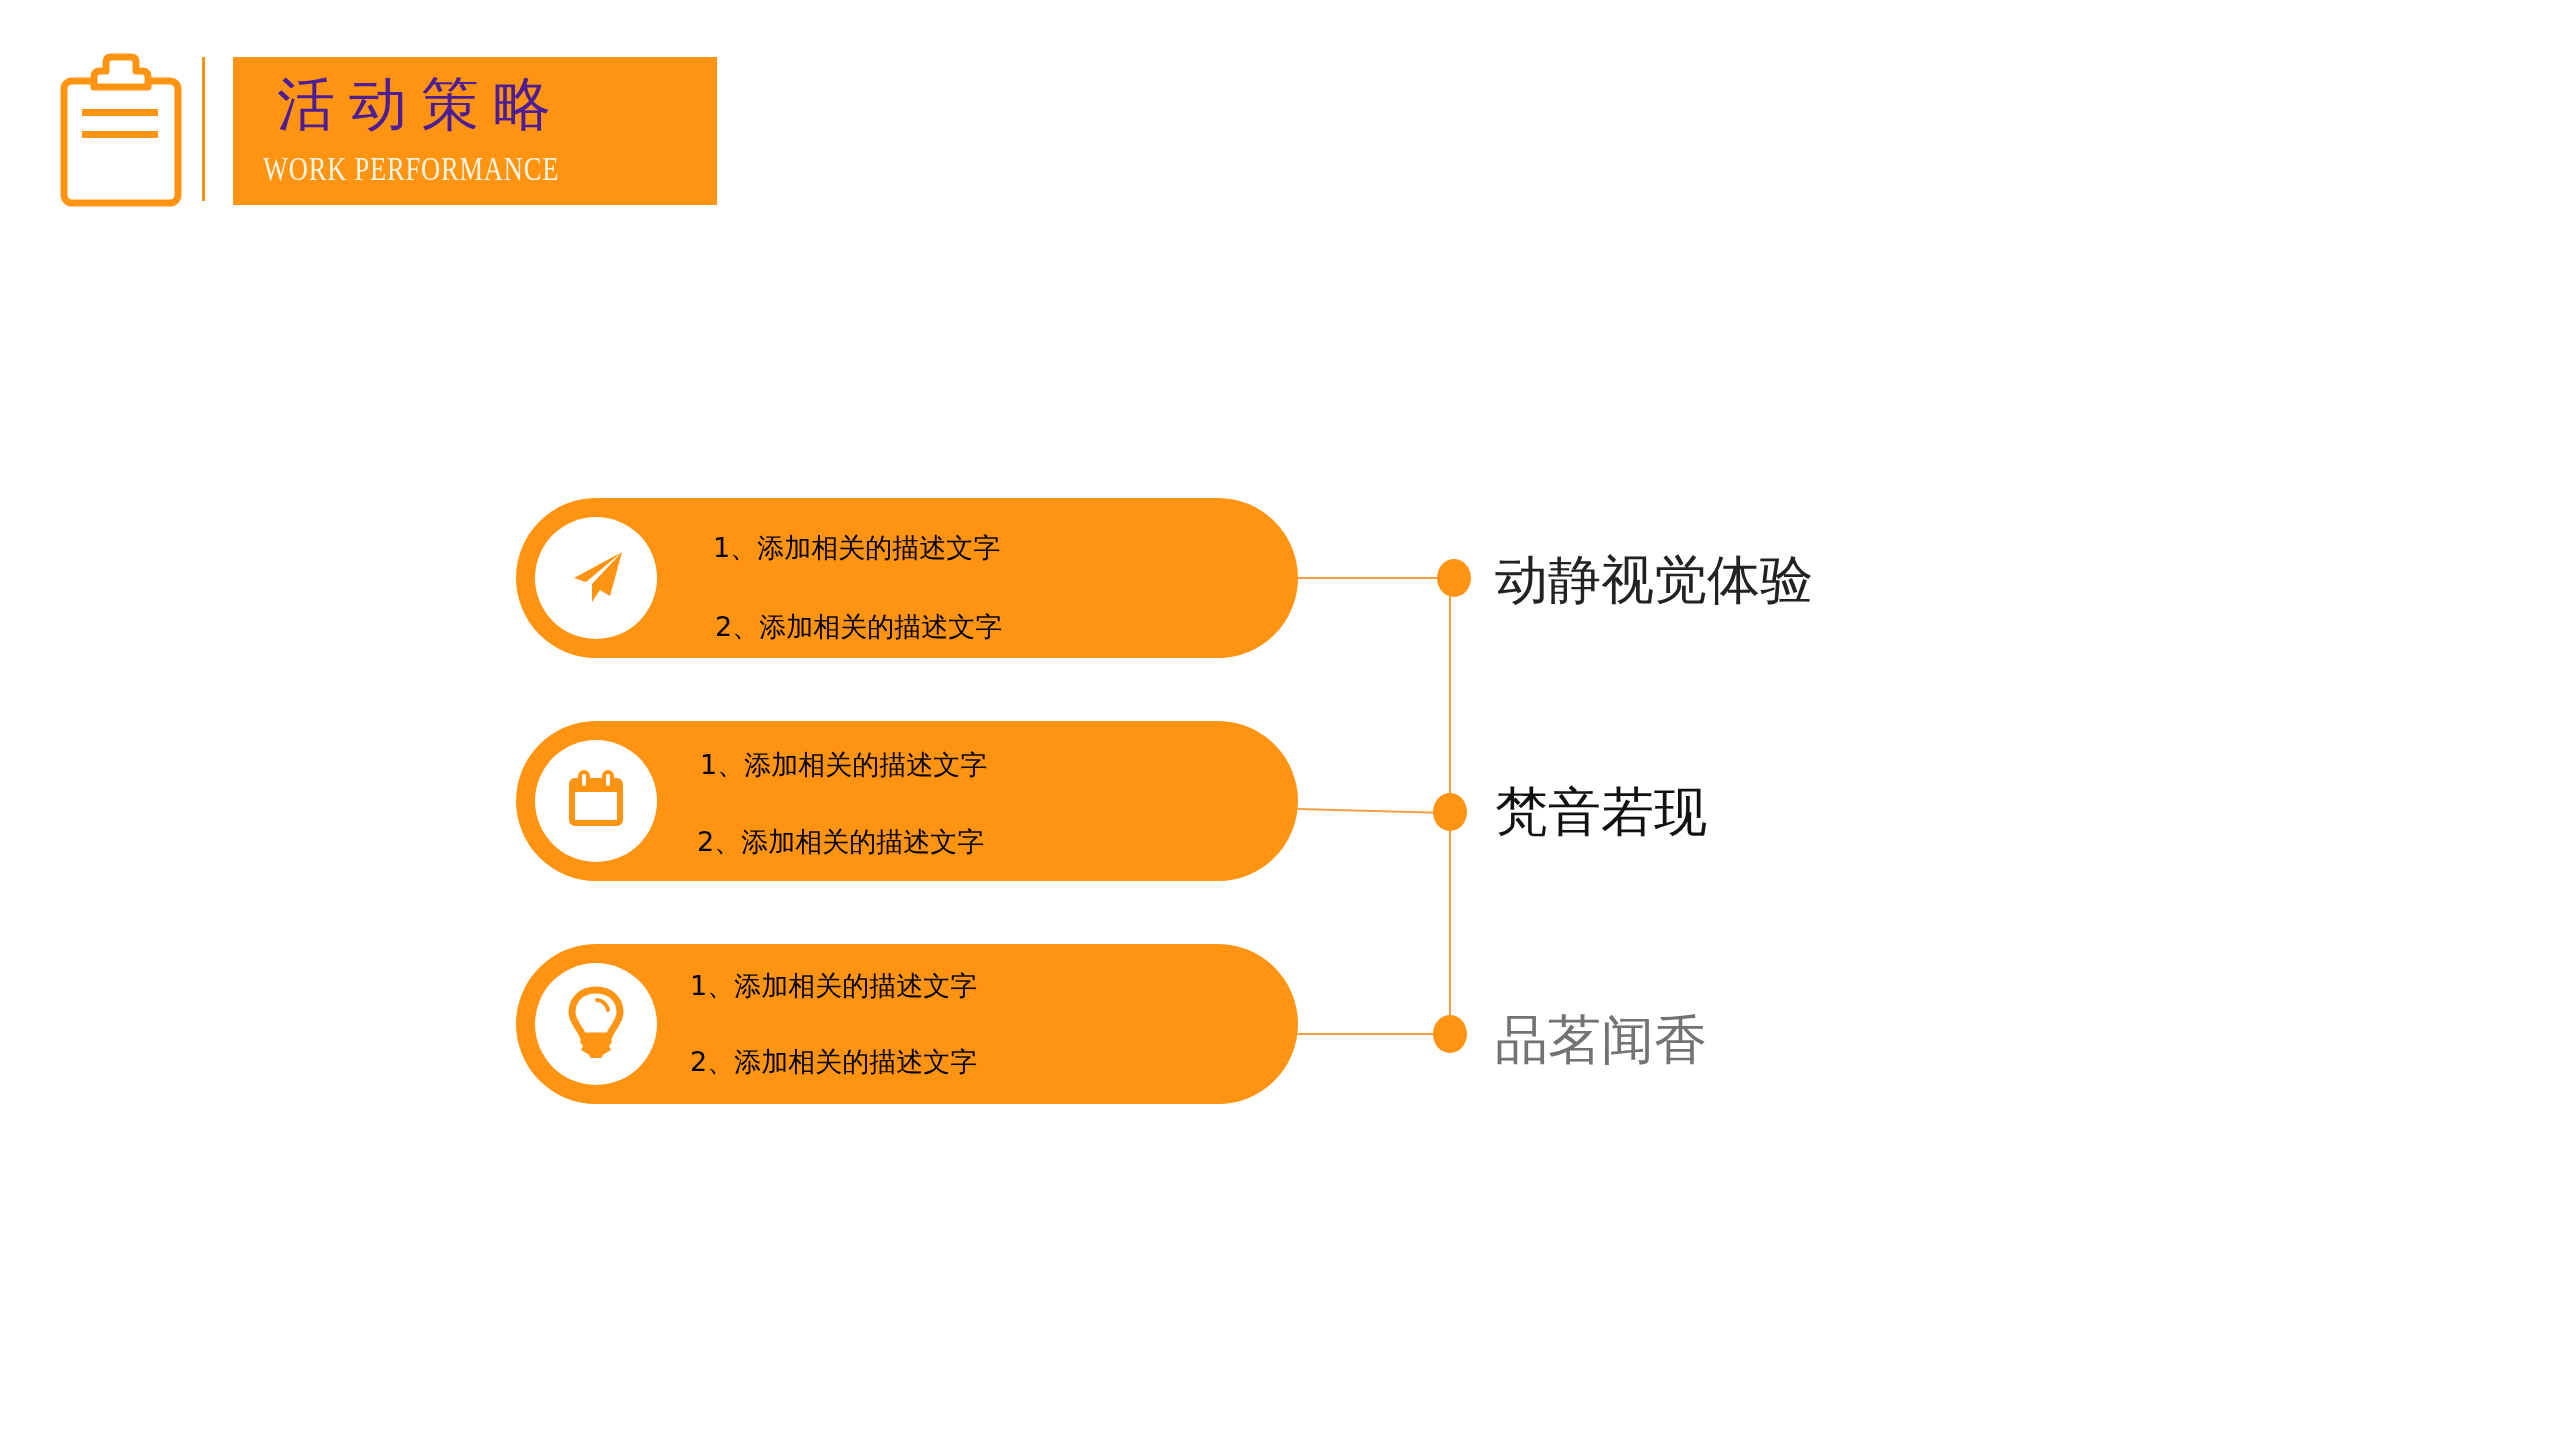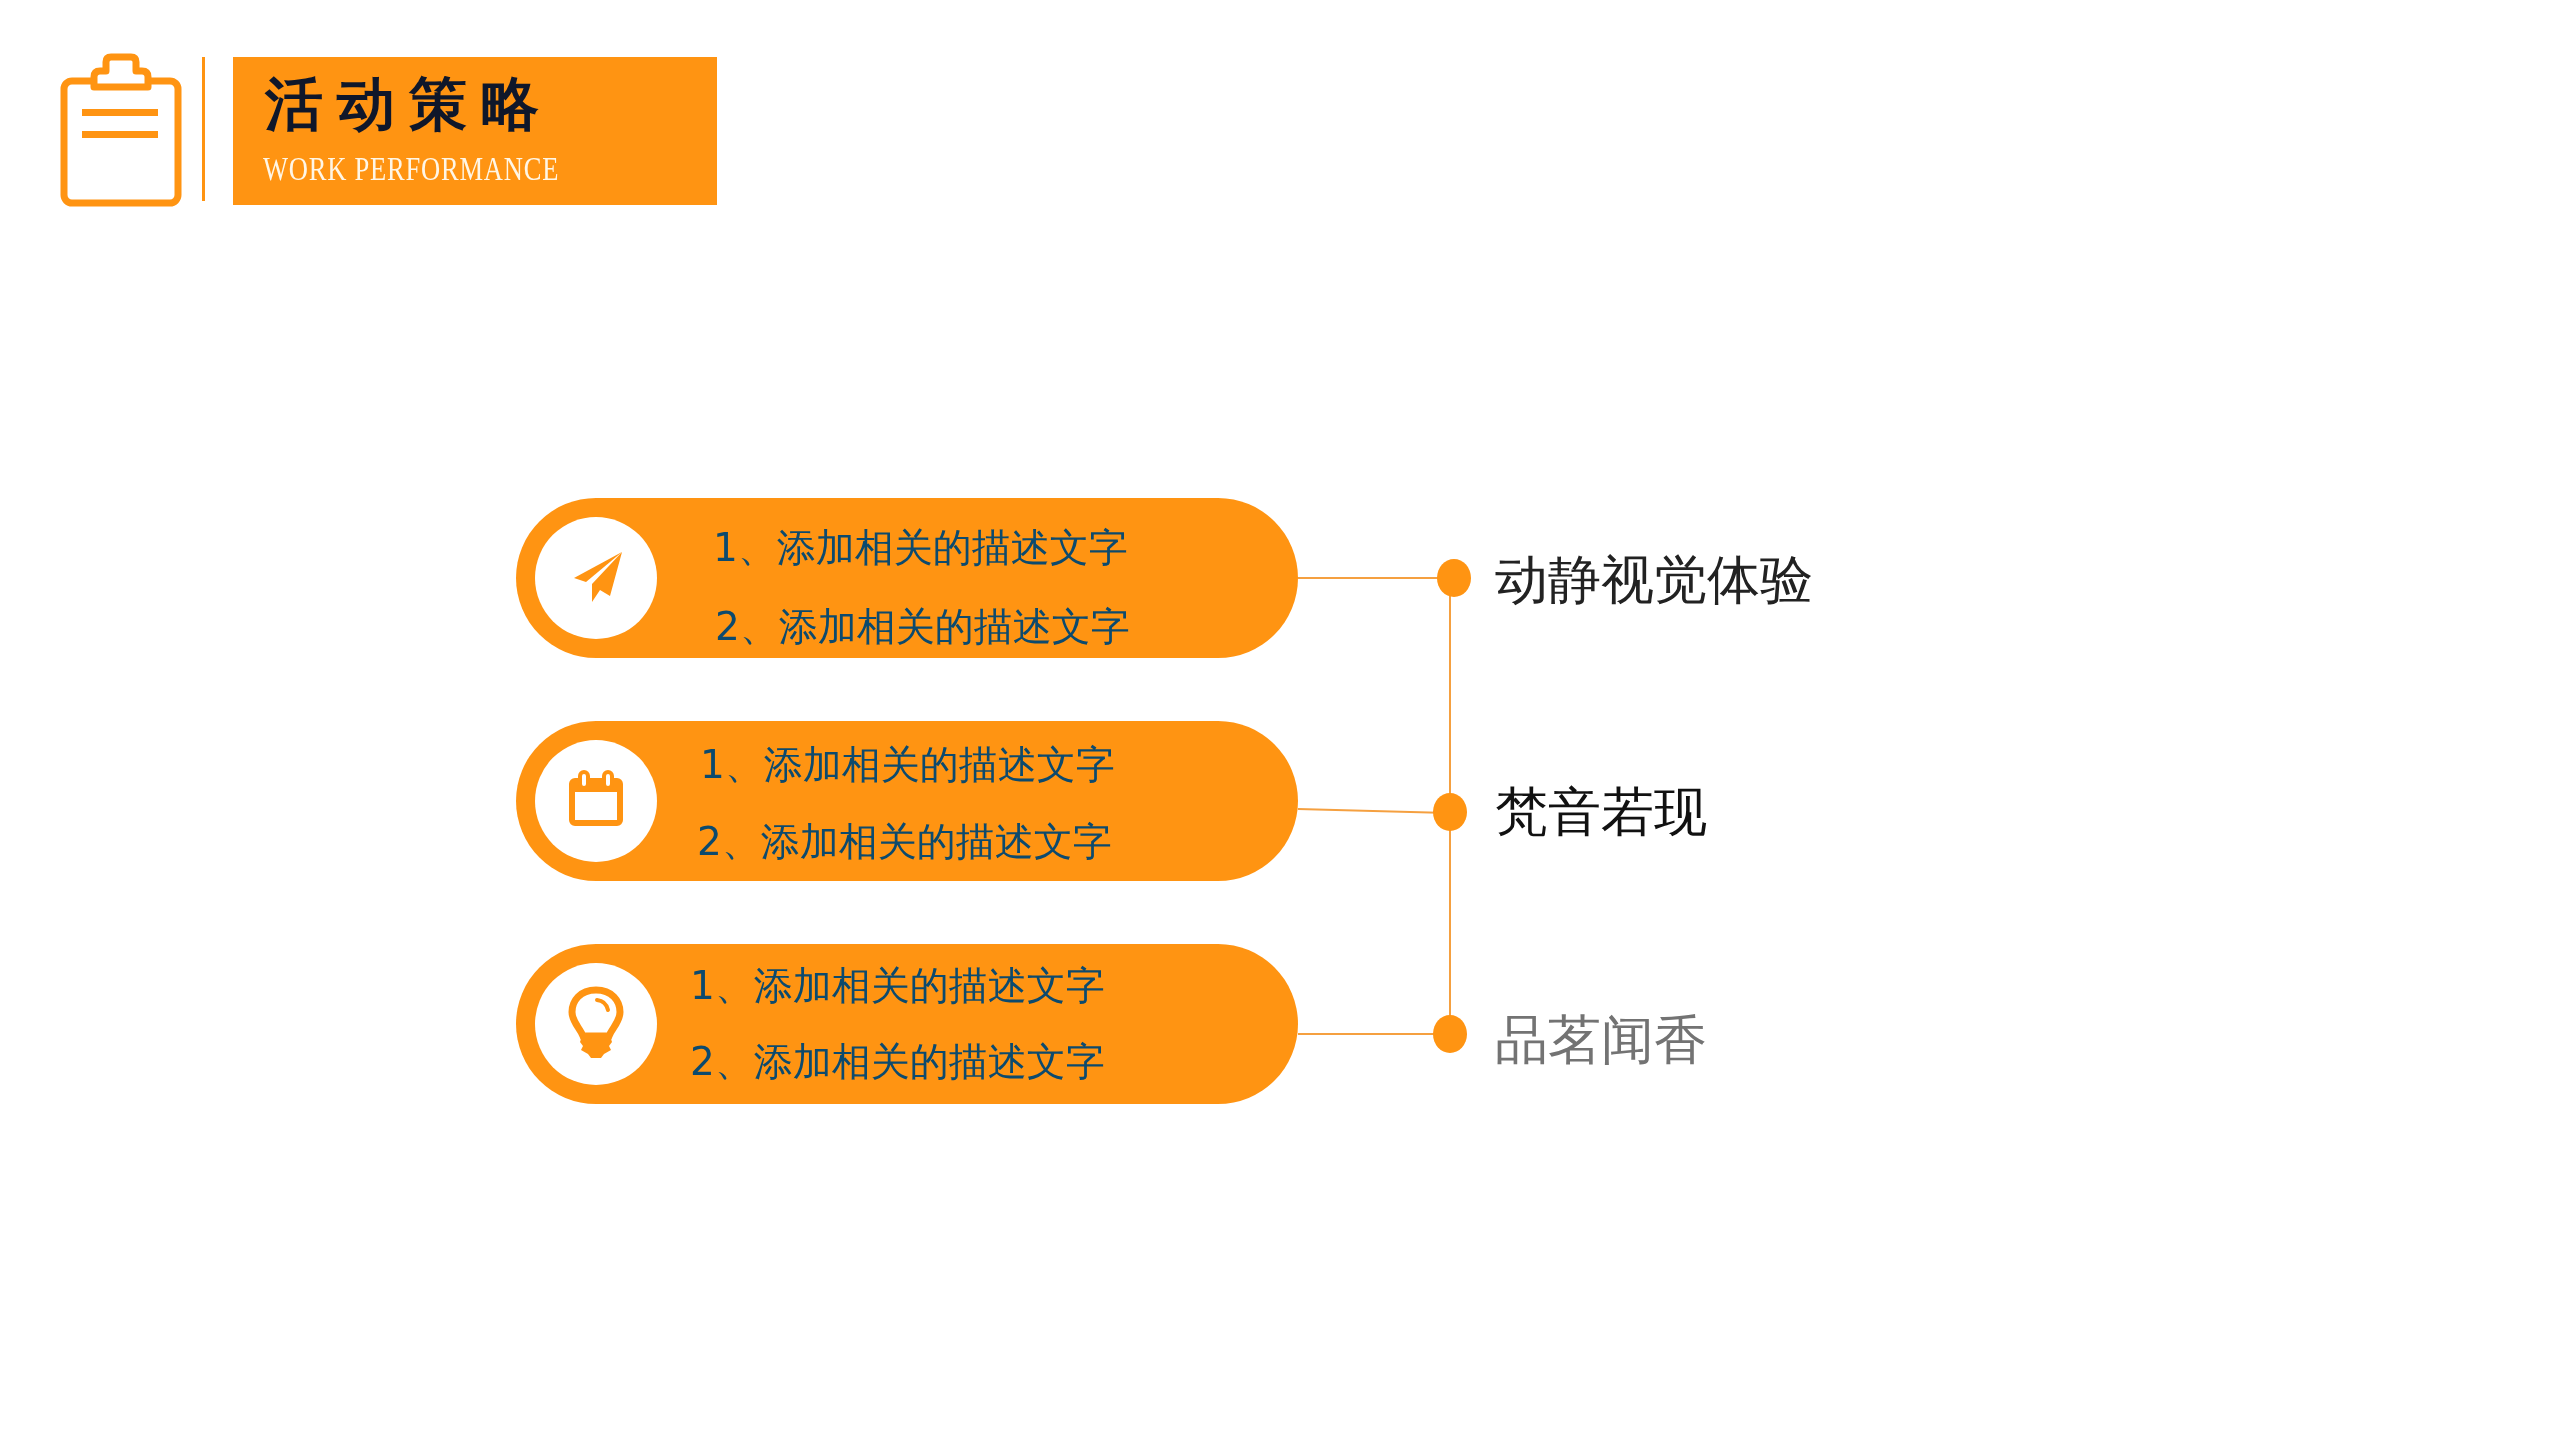--- a/index.html
+++ b/index.html
@@ -6,42 +6,42 @@
   body {
     width:2560px; height:1440px; background:#ffffff; position:relative; overflow:hidden;
     font-family:"DejaVu Sans","Liberation Sans",sans-serif;
   }
   .abs { position:absolute; }
   
   .clip-icon { left:58px; top:53px; width:126px; height:156px; }
   .header-divider { left:202px; top:57px; width:3px; height:144px; background:#FF9412; }
   .title-box { left:233px; top:57px; width:484px; height:148px; background:#FF9412; }
   .title-main {
-    position:absolute; left:32px; top:12px; color:#0f172a;
-    font-family:"DejaVu Serif","Liberation Serif",serif; font-weight:bold;
+    position:absolute; left:44px; top:12px; color:#4c1d95;
+    font-family:"DejaVu Serif","Liberation Serif",serif; font-weight:normal;
     font-size:58px; letter-spacing:14px; line-height:70px; white-space:nowrap;
   }
   .title-sub {
     position:absolute; left:30px; top:92px; color:#fff6e6;
     font-family:"Liberation Serif","DejaVu Serif",serif;
     font-size:34px; line-height:40px; white-space:nowrap;
     transform:scaleX(0.78); transform-origin:left center; letter-spacing:1px;
   }
   
   .pill {
     position:absolute; left:516px; width:782px; height:160px;
     background:#FF9412; border-radius:80px;
   }
   .pill-icon-circle {
     position:absolute; left:19px; top:19px; width:122px; height:122px;
     border-radius:50%; background:#ffffff;
     display:flex; align-items:center; justify-content:center;
   }
   .pill-line {
-    position:absolute; color:#0c4a6e; font-size:39px; line-height:46px; white-space:nowrap;
+    position:absolute; color:#000000; font-size:27px; line-height:46px; white-space:nowrap;
     font-family:"DejaVu Sans","Liberation Sans",sans-serif; font-weight:normal;
   }
   
   .h-line { position:absolute; height:2px; background:#F5A040; }
   .v-line { position:absolute; left:1449px; top:578px; width:2px; height:456px; background:#F5A040; }
   .dot {
     position:absolute; width:34px; height:38px; border-radius:50%; background:#FF9412;
   }
   .label {
     position:absolute; left:1495px; font-size:53px; line-height:76px; color:#222222; white-space:nowrap;

